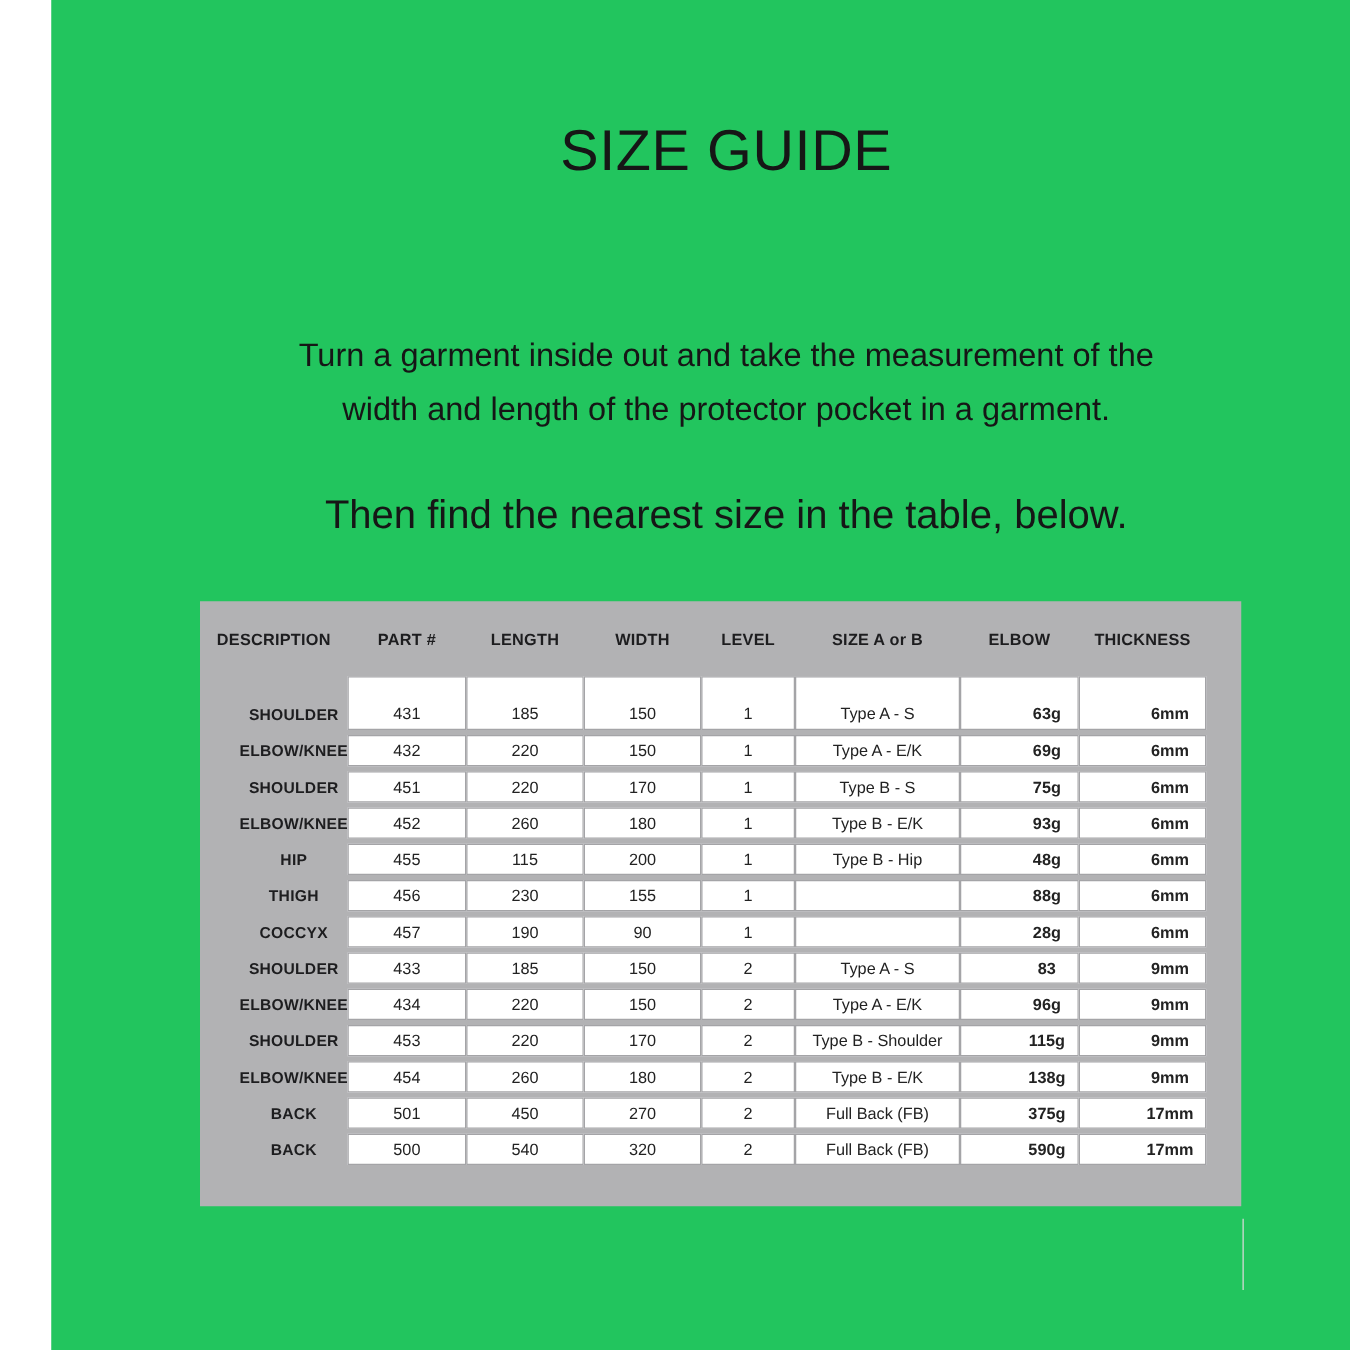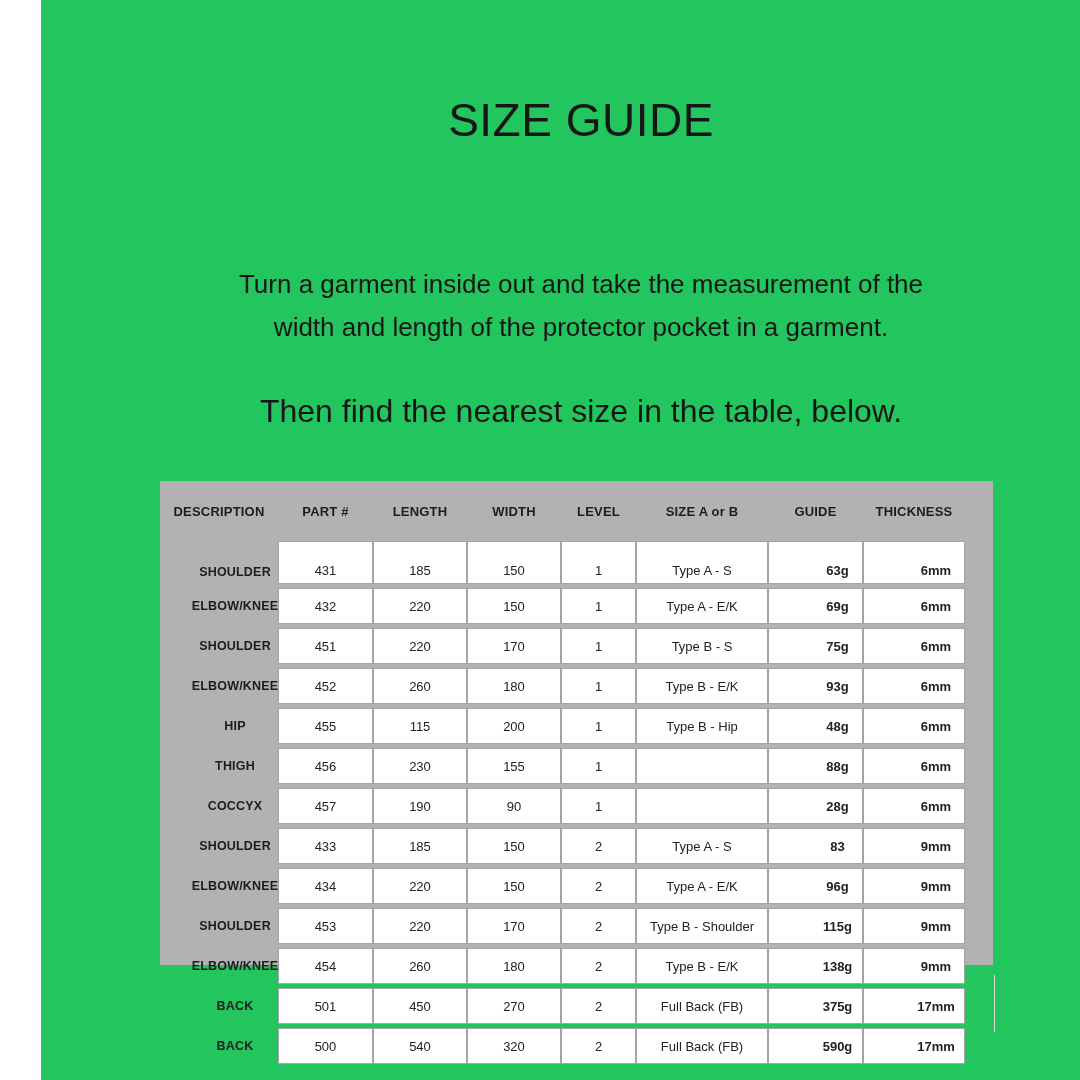--- a/index.html
+++ b/index.html
@@ -60,21 +60,21 @@
   .th {
     text-align: center;
     font-weight: 700;
     font-size: 13px;
     color: #1d1d1f;
     letter-spacing: 0.2px;
     white-space: nowrap;
   }
   .tbody { padding-bottom: 5px; }
   .trow {
-    height: 36px;
+    height: 25px;
     margin-bottom: 4px;
   }
   .trow.tall { height: 43px; }
   .cell {
     background: #ffffff;
     border: 1px solid #a4a4a7;
     box-sizing: border-box;
     display: flex;
     justify-content: center;
     align-items: center;
@@ -130,21 +130,21 @@
   </div>
 
   <div class="size-table">
     <div class="thead grid-cols">
         <div class="th">DESCRIPTION</div>
         <div class="th">PART #</div>
         <div class="th">LENGTH</div>
         <div class="th">WIDTH</div>
         <div class="th">LEVEL</div>
         <div class="th">SIZE A or B</div>
-        <div class="th">GUIDE</div>
+        <div class="th">ELBOW</div>
         <div class="th">THICKNESS</div>
       </div>
     <div class="tbody">
         <div class="trow grid-cols tall">
           <div class="desc-cell">
             <span>SHOULDER</span>
           </div>
           <div class="cell">
             <span>431</span>
           </div>

